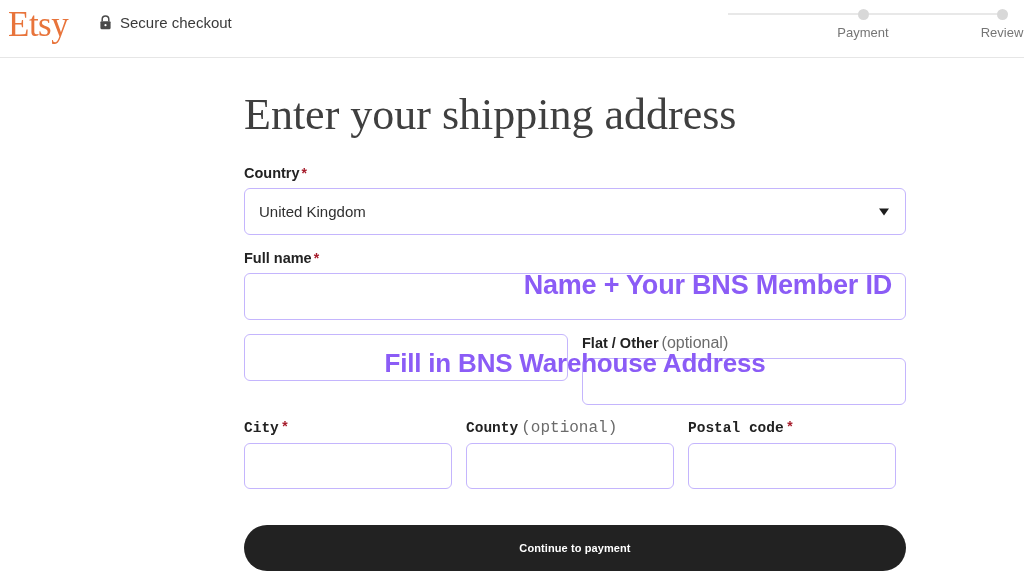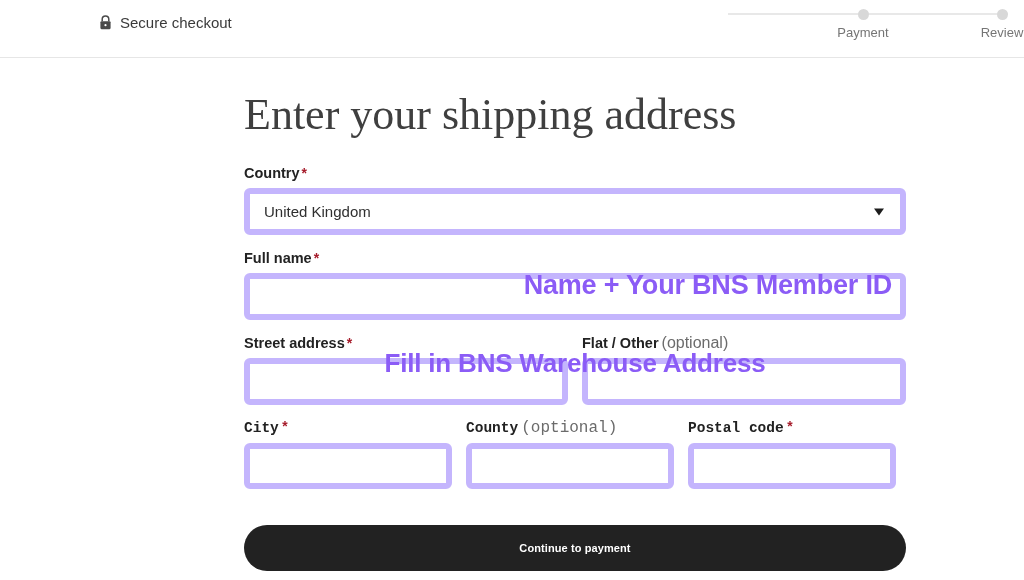--- a/index.html
+++ b/index.html
@@ -151,21 +151,21 @@
     font-weight: normal;
     font-size: 16px;
     color: #6b6b6b;
     padding-left: 3px;
   }
 
   .input-box {
     width: 100%;
     height: 47px;
     background: #ffffff;
-    border: 6px solid #c4b5fd;
+    border: 1px solid #c4b5fd;
     border-radius: 6px;
     padding: 0 14px;
     font-size: 15px;
     color: #2f2f2f;
     font-family: "Liberation Sans", sans-serif;
     display: flex;
     align-items: center;
     outline: none;
   }
 
@@ -249,20 +249,21 @@
     font-family: "Liberation Sans", sans-serif;
     cursor: pointer;
     letter-spacing: 0.1px;
   }
 </style>
 </head>
 <body>
 
 <div class="header">
 
+  <div class="brand-logo">Etsy</div>
 
   <div class="secure-wrap">
     <span class="lock-icon">
       <svg viewBox="0 0 13 15" width="13" height="15" xmlns="http://www.w3.org/2000/svg">
         <path d="M3.2 6.2V4.3a3.3 3.3 0 0 1 6.6 0v1.9" fill="none" stroke="#4a4a4a" stroke-width="1.5"></path>
         <rect x="1.4" y="6.2" width="10.2" height="8" rx="1.1" fill="#4a4a4a"></rect>
         <circle cx="6.5" cy="10.2" r="1.1" fill="#ffffff"></circle>
       </svg>
     </span>
     <span class="secure-text">Secure checkout</span>
@@ -308,23 +309,20 @@
       <div class="input-box">
         <span></span>
       </div>
       <div class="annot annot-name">Name + Your BNS Member ID</div>
     </div>
 
     
     <div class="row-block">
       <div class="row-2col">
         <div class="col-street">
-          <div class="field-label">
-            <span>Street address</span><span class="req-star">*</span>
-          </div>
           <div class="input-box">
             <span></span>
           </div>
         </div>
 
         <div class="col-flat">
           <div class="field-label">
             <span>Flat / Other</span><span class="opt-note">(optional)</span>
           </div>
           <div class="input-box">

